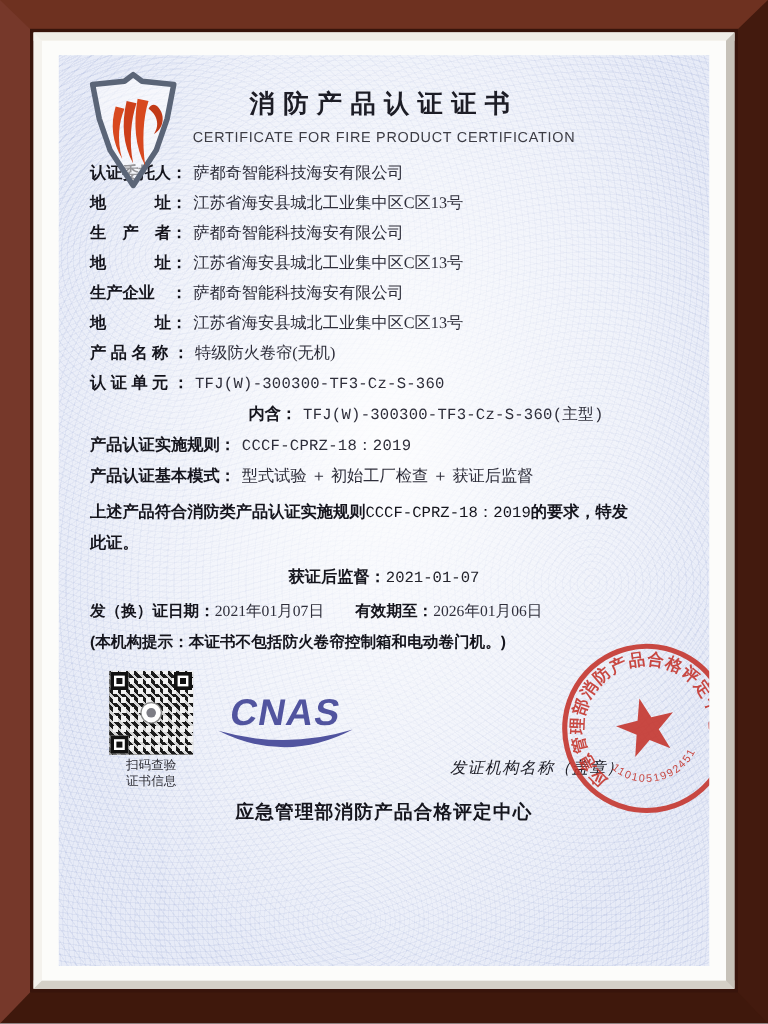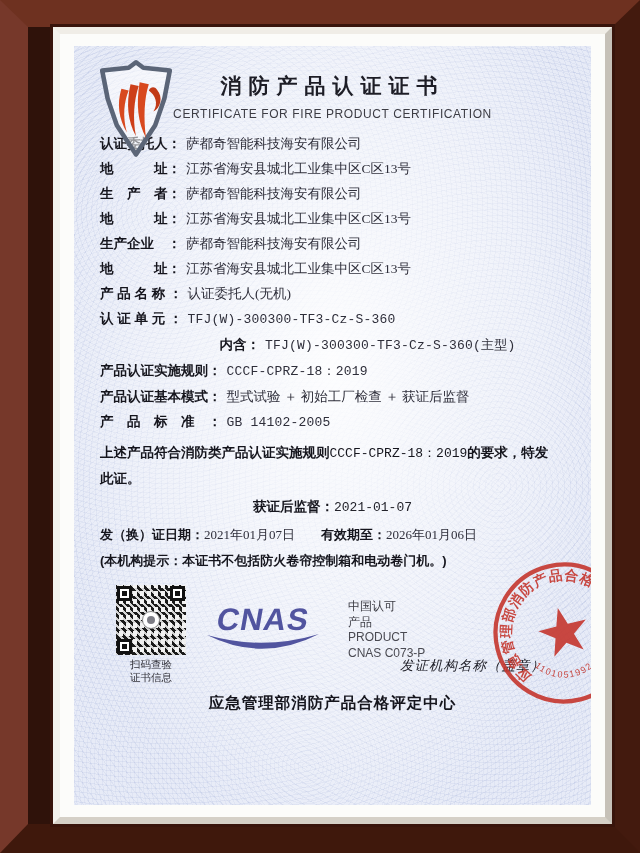--- a/index.html
+++ b/index.html
@@ -5,21 +5,20 @@
   html,body{margin:0;padding:0;background:#8b8b8b;}
   *{box-sizing:border-box;}
   body{width:640px;height:853px;font-family:"Liberation Serif",serif;}
 
   
   .frame{
     width:640px;height:853px;
     border-style:solid;border-width:27px 28px 29px 28px;
     border-color:#6e3120 #431a0e #3f180c #76382a;
     background:#2f120a;
-    padding-left:25px;
   }
   .bevel{
     width:100%;height:100%;
     border-style:solid;border-width:7px;
     border-color:#f0ede7 #c6c1b8 #d5d0c7 #f4f2ed;
     box-shadow:0 0 0 3px #38140b;
     background:#fcfcfa;
   }
   .mat{width:100%;height:100%;padding:12px 14px;background:#fcfcfa;}
 
@@ -155,41 +154,37 @@
       <div class="row">
         <span class="lbl">生产企业　：</span>
         <span class="val">萨都奇智能科技海安有限公司</span>
       </div>
       <div class="row">
         <span class="lbl">地　　　址：</span>
         <span class="val">江苏省海安县城北工业集中区C区13号</span>
       </div>
       <div class="row">
         <span class="lbl">产 品 名 称 ：</span>
-        <span class="val">认证委托人(无机)</span>
+        <span class="val">特级防火卷帘(无机)</span>
       </div>
       <div class="row">
         <span class="lbl">认 证 单 元 ：</span>
         <span class="val mono">TFJ(W)-300300-TF3-Cz-S-360</span>
       </div>
       <div class="row indent">
         <span class="lbl">内含：</span>
         <span class="val mono">TFJ(W)-300300-TF3-Cz-S-360(主型)</span>
       </div>
       <div class="row">
         <span class="lbl">产品认证实施规则：</span>
         <span class="val mono">CCCF-CPRZ-18：2019</span>
       </div>
       <div class="row">
         <span class="lbl">产品认证基本模式：</span>
         <span class="val">型式试验 ＋ 初始工厂检查 ＋ 获证后监督</span>
-      </div>
-      <div class="row">
-        <span class="lbl">产　品　标　准　：</span>
-        <span class="val mono">GB 14102-2005</span>
       </div>
     </div>
 
     <div class="statement">
       <span class="b">上述产品符合消防类产品认证实施规则</span><span class="code">CCCF-CPRZ-18：2019</span><span class="b">的要求，特发</span><br>
       <span class="b">此证。</span>
     </div>
 
     <div class="first-issue">
       <span class="lbl">获证后监督：</span><span class="val">2021-01-07</span>
@@ -216,26 +211,20 @@
         </div>
       </div>
 
       <div class="cnas-block">
         <div class="cnas-word">CNAS</div>
         <svg class="cnas-swoosh" width="118" height="22" viewBox="0 0 118 22">
           <path d="M 3,2 Q 59,30 115,1 Q 59,18 3,2 Z" fill="#51549f"></path>
         </svg>
       </div>
 
-      <div class="accred">
-        <div>中国认可</div>
-        <div>产品</div>
-        <div class="en">PRODUCT</div>
-        <div class="en">CNAS C073-P</div>
-      </div>
 
       <div class="seal-label">发证机构名称（盖章）</div>
 
       <svg class="seal" viewBox="0 0 160 160">
         <circle cx="80" cy="80" r="72" fill="none" stroke="#c5362e" stroke-width="4.5"></circle>
         <defs>
           <path id="ringPath" d="M 37.1,116 A 56,56 0 1 1 122.9,116" fill="none"></path>
           <path id="numPath" d="M 39.3,103.5 A 47,47 0 0 0 120.7,103.5" fill="none"></path>
         </defs>
         <text font-size="14.5" font-weight="bold" fill="#c5362e" letter-spacing="1" font-family="Liberation Serif, serif">

